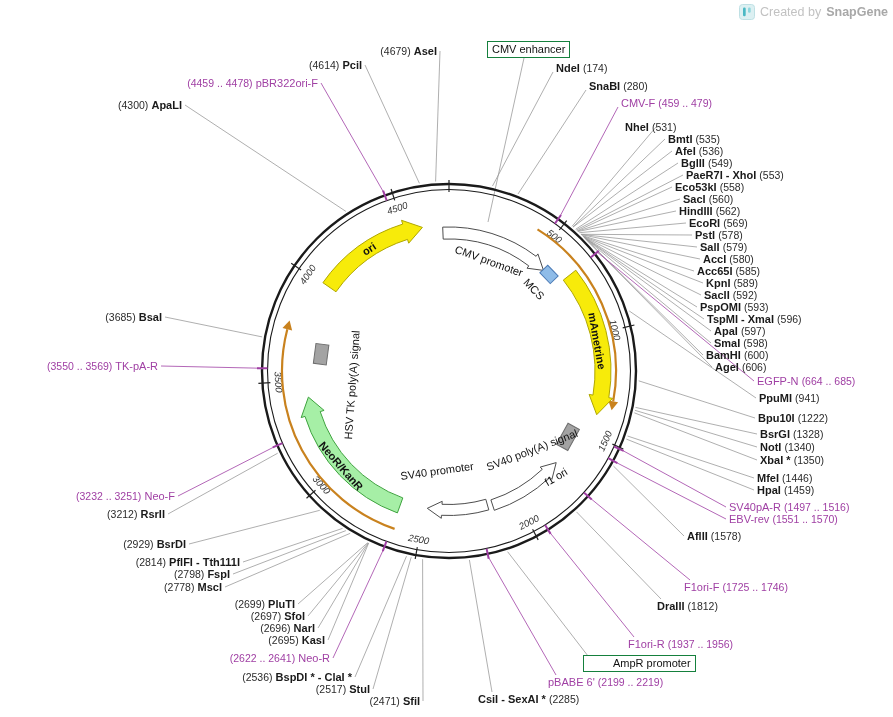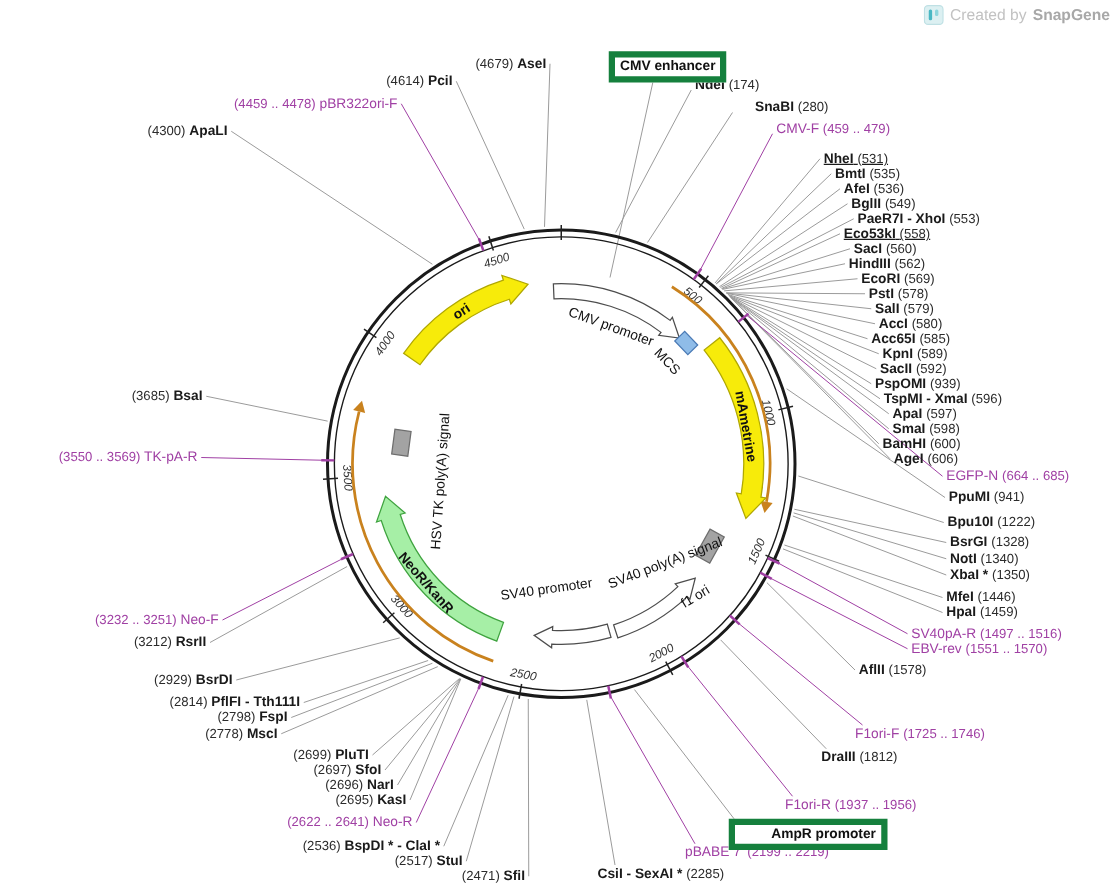--- a/index.html
+++ b/index.html
@@ -5,22 +5,22 @@
   html,body{margin:0;padding:0;background:#fff;}
   #stage{position:relative;width:893px;height:717px;background:#fff;overflow:hidden;
          font-family:"Liberation Sans",sans-serif;}
   #mapsvg{position:absolute;left:0;top:0;}
   .site{position:absolute;white-space:nowrap;font-size:11px;line-height:14px;color:#1a1a1a;}
   .site.alignR{text-align:right;}
   .site .nm{font-weight:bold;}
   .site .pnm{font-weight:normal;}
   .site .ps{font-size:10.5px;color:#2b2b2b;}
   .site.primer, .site.primer .ps{color:#A040A4;}
-  .boxlab{position:absolute;border:5px solid #15803d;background:#fff;padding:0 4px;
-          font-size:11px;line-height:15px;color:#111;white-space:nowrap;font-weight:bold;}
+  .boxlab{position:absolute;border:1px solid #15803d;background:#fff;padding:0 4px;
+          font-size:11px;line-height:15px;color:#111;white-space:nowrap;}
   #center-title{position:absolute;left:337px;top:351px;width:224px;text-align:center;}
   #center-title .t1{font-size:13px;font-weight:bold;color:#111;}
   #center-title .t2{font-size:11px;color:#222;margin-top:3px;}
   #watermark{position:absolute;right:5px;top:4px;display:flex;align-items:center;gap:5px;
              font-size:12.5px;color:#c2c2c2;}
   #watermark .brand{font-weight:bold;color:#a8a8a8;}
 </style>
 </head>
 <body>
 
@@ -139,58 +139,58 @@
       <text transform="translate(532,450) rotate(-21)" text-anchor="middle" dy="0.35em" font-size="11px" font-weight="normal" fill="#111" font-family="&quot;Liberation Sans&quot;,sans-serif">SV40 poly(A) signal</text>
       <text transform="translate(556,477) rotate(-31)" text-anchor="middle" dy="0.35em" font-size="11px" font-weight="normal" fill="#111" font-family="&quot;Liberation Sans&quot;,sans-serif">f1 ori</text>
       <text transform="translate(437,471) rotate(-8)" text-anchor="middle" dy="0.35em" font-size="11px" font-weight="normal" fill="#111" font-family="&quot;Liberation Sans&quot;,sans-serif">SV40 promoter</text>
       <text transform="translate(341,466) rotate(49)" text-anchor="middle" dy="0.35em" font-size="11px" font-weight="bold" fill="#111" font-family="&quot;Liberation Sans&quot;,sans-serif">NeoR/KanR</text>
       <text transform="translate(352,385) rotate(-86)" text-anchor="middle" dy="0.35em" font-size="11px" font-weight="normal" fill="#111" font-family="&quot;Liberation Sans&quot;,sans-serif">HSV TK poly(A) signal</text>
       <text transform="translate(369,249) rotate(-33)" text-anchor="middle" dy="0.35em" font-size="11px" font-weight="bold" fill="#111" font-family="&quot;Liberation Sans&quot;,sans-serif">ori</text>
     </svg>
 
   <div id="labels">
       <div class="site" style="top: 61px; left: 556px;"><span class="nm">NdeI</span> <span class="ps">(174)</span></div>
-      <div class="site" style="top: 79px; left: 589px; margin-left: 15px;"><span class="nm">SnaBI</span> <span class="ps">(280)</span></div>
+      <div class="site" style="top: 79px; left: 589px;"><span class="nm">SnaBI</span> <span class="ps">(280)</span></div>
       <div class="site primer" style="top: 96px; left: 621px;"><span class="pnm">CMV-F</span> <span class="ps">(459 .. 479)</span></div>
-      <div class="site" style="top: 120px; left: 659px; text-decoration: underline;"><span class="nm">NheI</span> <span class="ps">(531)</span></div>
+      <div class="site" style="top: 120px; left: 625px;"><span class="nm">NheI</span> <span class="ps">(531)</span></div>
       <div class="site" style="top: 132px; left: 668px;"><span class="nm">BmtI</span> <span class="ps">(535)</span></div>
       <div class="site" style="top: 144px; left: 675px;"><span class="nm">AfeI</span> <span class="ps">(536)</span></div>
       <div class="site" style="top: 156px; left: 681px;"><span class="nm">BglII</span> <span class="ps">(549)</span></div>
       <div class="site" style="top: 168px; left: 686px;"><span class="nm">PaeR7I - XhoI</span> <span class="ps">(553)</span></div>
-      <div class="site" style="top: 180px; left: 675px; text-decoration: underline;"><span class="nm">Eco53kI</span> <span class="ps">(558)</span></div>
+      <div class="site" style="top: 180px; left: 675px;"><span class="nm">Eco53kI</span> <span class="ps">(558)</span></div>
       <div class="site" style="top: 192px; left: 683px;"><span class="nm">SacI</span> <span class="ps">(560)</span></div>
       <div class="site" style="top: 204px; left: 679px;"><span class="nm">HindIII</span> <span class="ps">(562)</span></div>
       <div class="site" style="top: 216px; left: 689px;"><span class="nm">EcoRI</span> <span class="ps">(569)</span></div>
       <div class="site" style="top: 228px; left: 695px;"><span class="nm">PstI</span> <span class="ps">(578)</span></div>
       <div class="site" style="top: 240px; left: 700px;"><span class="nm">SalI</span> <span class="ps">(579)</span></div>
       <div class="site" style="top: 252px; left: 703px;"><span class="nm">AccI</span> <span class="ps">(580)</span></div>
       <div class="site" style="top: 264px; left: 697px;"><span class="nm">Acc65I</span> <span class="ps">(585)</span></div>
       <div class="site" style="top: 276px; left: 706px;"><span class="nm">KpnI</span> <span class="ps">(589)</span></div>
       <div class="site" style="top: 288px; left: 704px;"><span class="nm">SacII</span> <span class="ps">(592)</span></div>
-      <div class="site" style="top: 300px; left: 700px;"><span class="nm">PspOMI</span> <span class="ps">(939)</span></div>
+      <div class="site" style="top: 300px; left: 700px;"><span class="nm">PspOMI</span> <span class="ps">(593)</span></div>
       <div class="site" style="top: 312px; left: 707px;"><span class="nm">TspMI - XmaI</span> <span class="ps">(596)</span></div>
       <div class="site" style="top: 324px; left: 714px;"><span class="nm">ApaI</span> <span class="ps">(597)</span></div>
       <div class="site" style="top: 336px; left: 714px;"><span class="nm">SmaI</span> <span class="ps">(598)</span></div>
       <div class="site" style="top: 348px; left: 706px;"><span class="nm">BamHI</span> <span class="ps">(600)</span></div>
       <div class="site" style="top: 360px; left: 715px;"><span class="nm">AgeI</span> <span class="ps">(606)</span></div>
       <div class="site primer" style="top: 374px; left: 757px;"><span class="pnm">EGFP-N</span> <span class="ps">(664 .. 685)</span></div>
       <div class="site" style="top: 391px; left: 759px;"><span class="nm">PpuMI</span> <span class="ps">(941)</span></div>
       <div class="site" style="top: 411px; left: 758px;"><span class="nm">Bpu10I</span> <span class="ps">(1222)</span></div>
       <div class="site" style="top: 427px; left: 760px;"><span class="nm">BsrGI</span> <span class="ps">(1328)</span></div>
       <div class="site" style="top: 440px; left: 760px;"><span class="nm">NotI</span> <span class="ps">(1340)</span></div>
       <div class="site" style="top: 453px; left: 760px;"><span class="nm">XbaI *</span> <span class="ps">(1350)</span></div>
       <div class="site" style="top: 471px; left: 757px;"><span class="nm">MfeI</span> <span class="ps">(1446)</span></div>
       <div class="site" style="top: 483px; left: 757px;"><span class="nm">HpaI</span> <span class="ps">(1459)</span></div>
       <div class="site primer" style="top: 500px; left: 729px;"><span class="pnm">SV40pA-R</span> <span class="ps">(1497 .. 1516)</span></div>
       <div class="site primer" style="top: 512px; left: 729px;"><span class="pnm">EBV-rev</span> <span class="ps">(1551 .. 1570)</span></div>
       <div class="site" style="top: 529px; left: 687px;"><span class="nm">AflII</span> <span class="ps">(1578)</span></div>
       <div class="site primer" style="top: 580px; left: 684px;"><span class="pnm">F1ori-F</span> <span class="ps">(1725 .. 1746)</span></div>
       <div class="site" style="top: 599px; left: 657px;"><span class="nm">DraIII</span> <span class="ps">(1812)</span></div>
       <div class="site primer" style="top: 637px; left: 628px;"><span class="pnm">F1ori-R</span> <span class="ps">(1937 .. 1956)</span></div>
-      <div class="site primer" style="top: 675px; left: 548px;"><span class="pnm">pBABE 7'</span> <span class="ps">(2199 .. 2219)</span></div>
+      <div class="site primer" style="top: 675px; left: 548px;"><span class="pnm">pBABE 6'</span> <span class="ps">(2199 .. 2219)</span></div>
       <div class="site" style="top: 692px; left: 478px;"><span class="nm">CsiI - SexAI *</span> <span class="ps">(2285)</span></div>
       <div class="site alignR" style="top: 694px; right: 473px;"><span class="ps">(2471)</span> <span class="nm">SfiI</span></div>
       <div class="site alignR" style="top: 682px; right: 523px;"><span class="ps">(2517)</span> <span class="nm">StuI</span></div>
       <div class="site alignR" style="top: 670px; right: 541px;"><span class="ps">(2536)</span> <span class="nm">BspDI * - ClaI *</span></div>
       <div class="site primer alignR" style="top: 651px; right: 563px;"><span class="ps">(2622 .. 2641)</span> <span class="pnm">Neo-R</span></div>
       <div class="site alignR" style="top: 633px; right: 568px;"><span class="ps">(2695)</span> <span class="nm">KasI</span></div>
       <div class="site alignR" style="top: 621px; right: 578px;"><span class="ps">(2696)</span> <span class="nm">NarI</span></div>
       <div class="site alignR" style="top: 609px; right: 588px;"><span class="ps">(2697)</span> <span class="nm">SfoI</span></div>
       <div class="site alignR" style="top: 597px; right: 598px;"><span class="ps">(2699)</span> <span class="nm">PluTI</span></div>
       <div class="site alignR" style="top: 580px; right: 671px;"><span class="ps">(2778)</span> <span class="nm">MscI</span></div>

